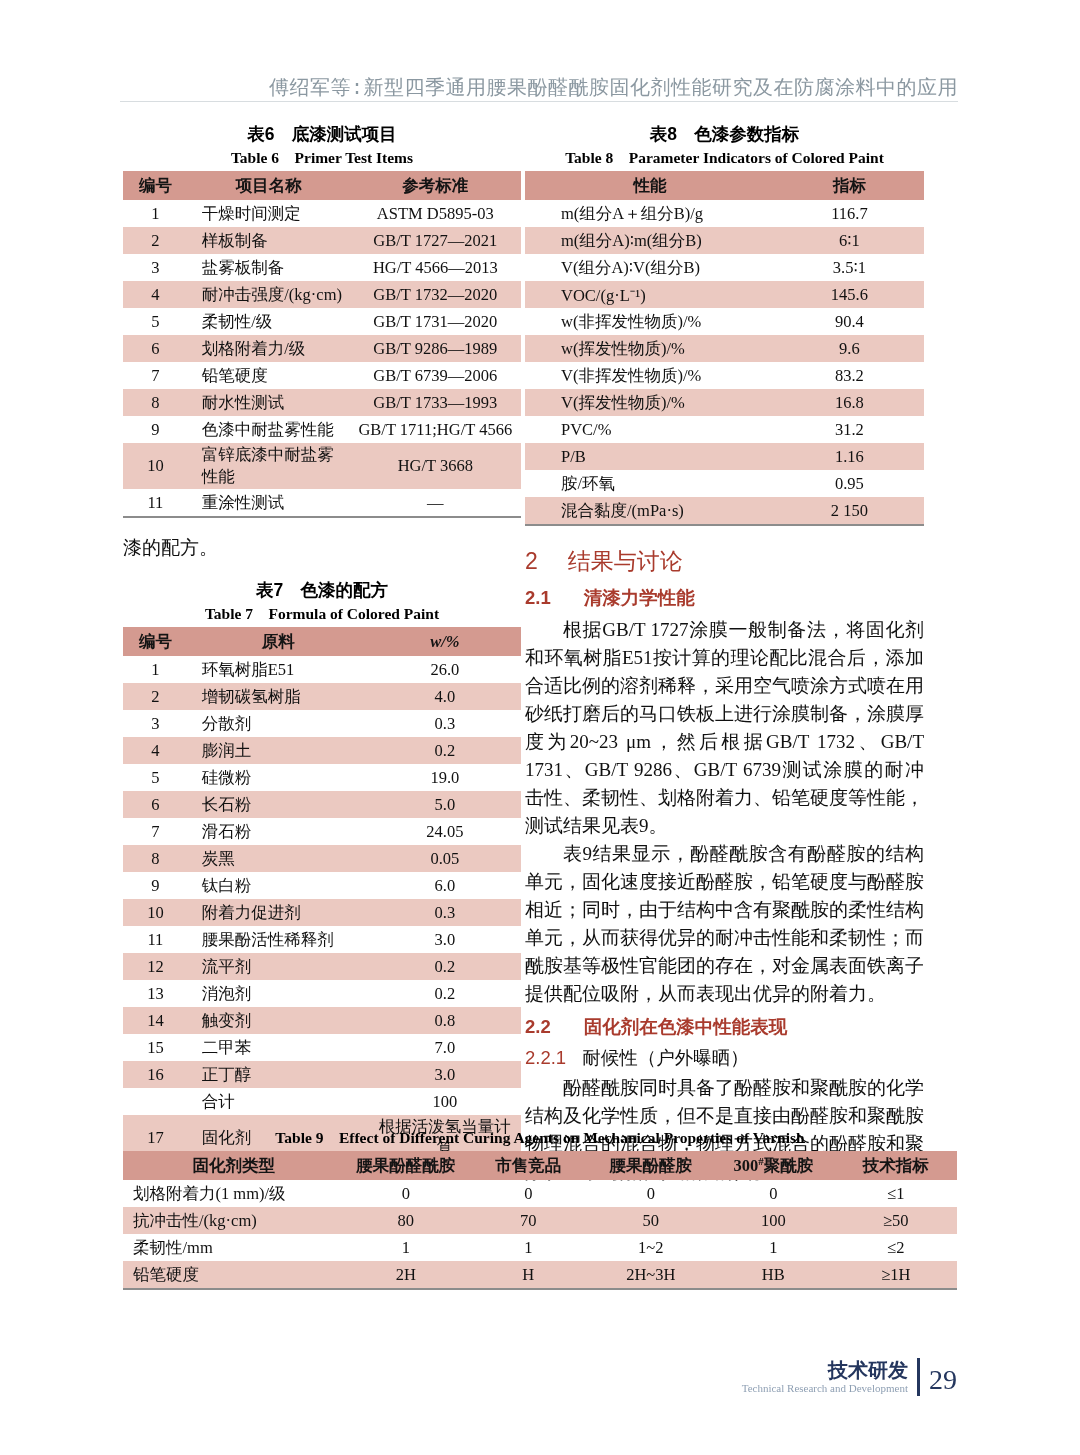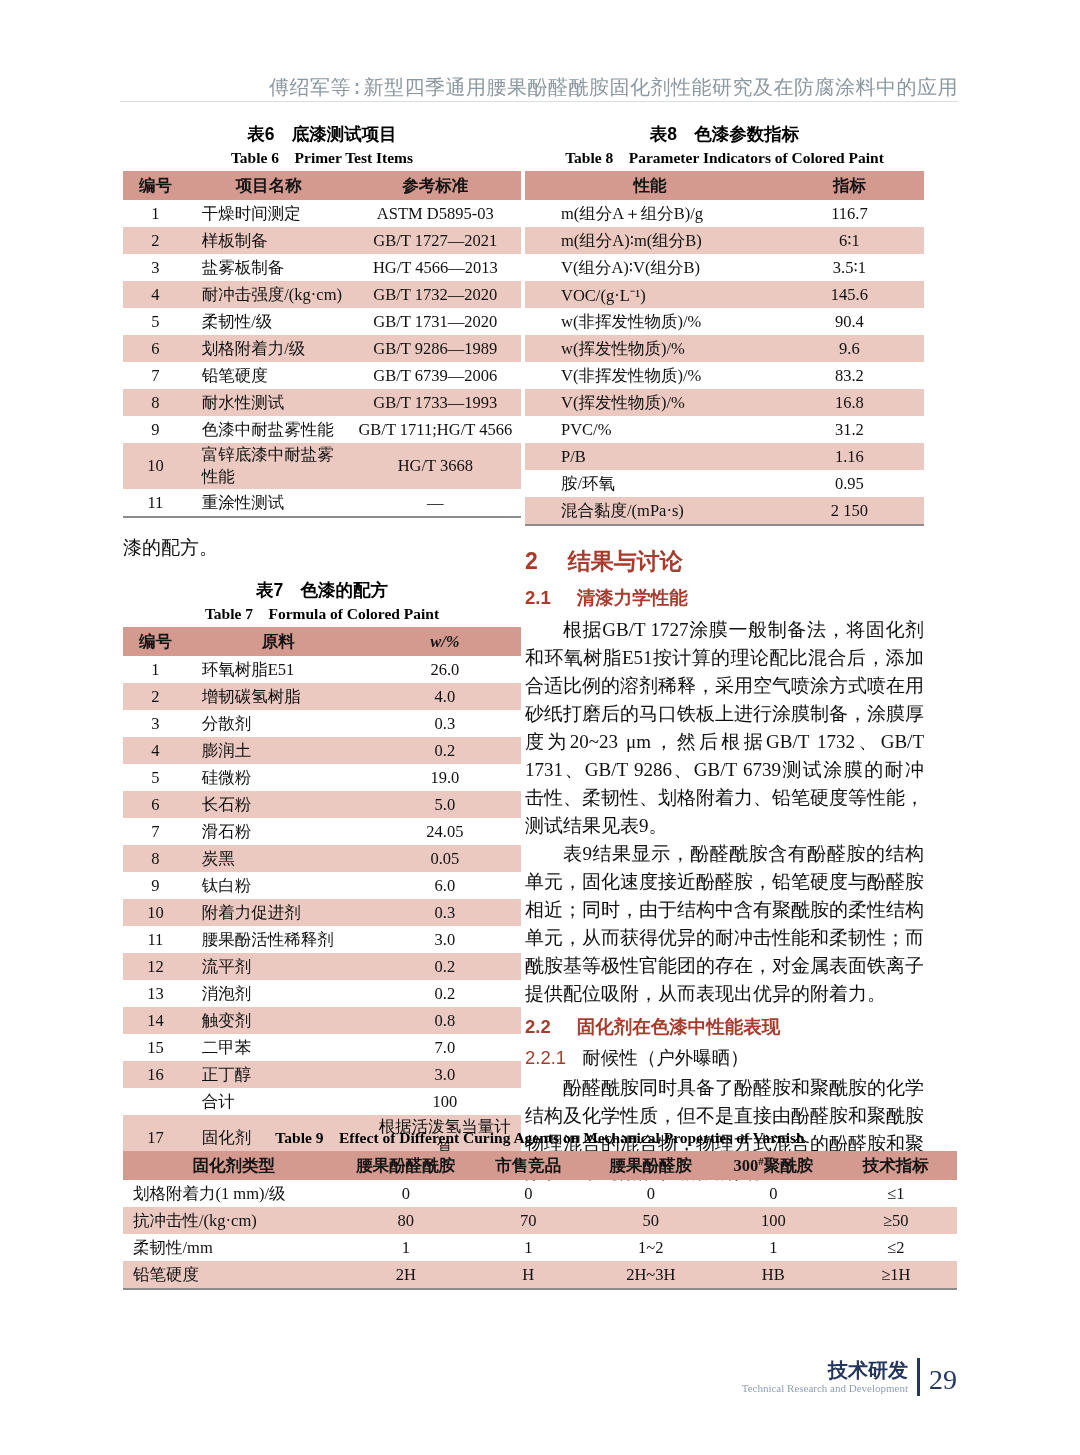--- a/index.html
+++ b/index.html
@@ -70,29 +70,29 @@
   .t9 td{height:28px;}
   .t9 th:nth-child(1),.t9 td:nth-child(1){width:27%;}
   .t9 td:nth-child(1){text-align:left;padding-left:10px;}
   .t9 th:nth-child(n+2),.t9 td:nth-child(n+2){width:14.6%;}
 
   .para{
     font-size:19px;line-height:28px;text-align:justify;text-indent:2em;margin:0;color:#101010;
   }
   .note{text-indent:0;margin-top:16px;margin-bottom:16px;}
   .h2{
-    font-family:"Liberation Sans", sans-serif;font-weight:bold;color:var(--accent-red);
+    font-family:"Liberation Sans", sans-serif;font-weight:normal;color:var(--accent-red);
     font-size:23px;margin:20px 0 8px;
   }
   .h2 .num{margin-right:30px;}
   .h3{
     font-family:"Liberation Sans", sans-serif;font-weight:bold;color:var(--accent-red);
     font-size:18.5px;margin:6px 0 6px;
   }
-  .h3 .num{margin-right:26px;text-align:right;}
+  .h3 .num{margin-right:33px;text-align:right;}
   .h4{
     font-family:"Liberation Serif", serif;font-weight:normal;color:#101010;
     font-size:18.5px;margin:4px 0 4px;
   }
   .h4 .num{color:var(--accent-red);font-family:"Liberation Sans", sans-serif;margin-right:16px;}
   .sup{font-size:11px;vertical-align:super;line-height:0;}
 
   .footer{
     position:absolute;top:1358px;left:558px;width:399px;
     display:flex;align-items:center;justify-content:flex-end;

